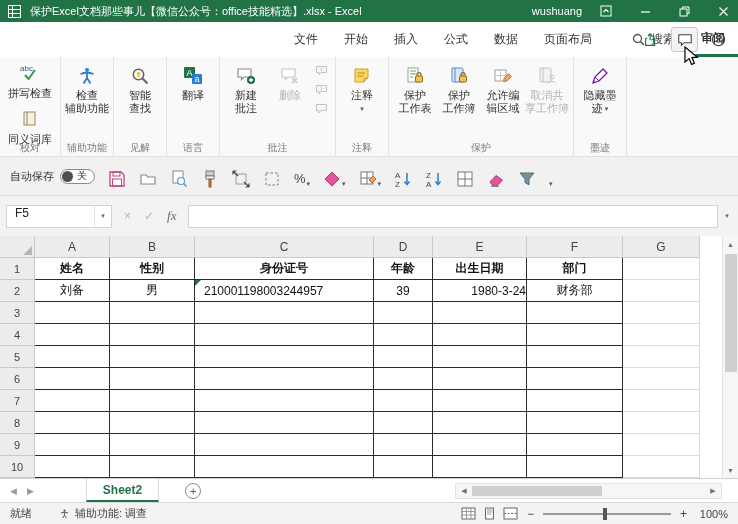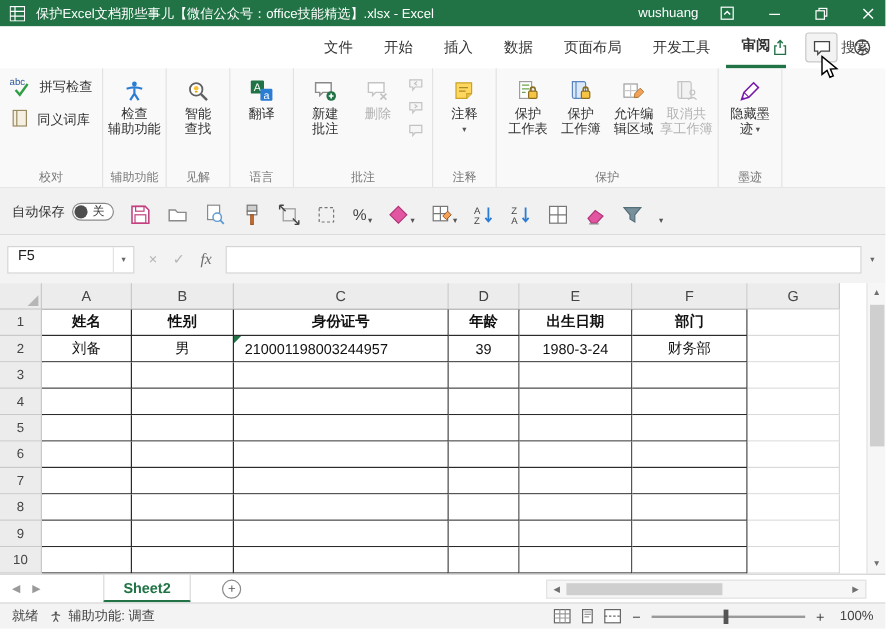--- a/index.html
+++ b/index.html
@@ -21,21 +21,21 @@
   .tr-right { position:absolute; right:6px; top:5px; display:flex; gap:7px; align-items:center; }
   .tr-btn { width:27px; height:25px; display:flex; align-items:center; justify-content:center; border-radius:3px; }
   .tr-btn.hovered { background:#f3f3f3; border:1px solid #c8c8c8; }
 
   
   .ribbon { position:absolute; top:57px; left:0; right:0; height:100px; background:#f9f9f9;
             border-bottom:1px solid #e1e1e1; display:flex; }
   .rgroup { position:relative; border-right:1px solid #e3e3e3; padding:3px 4px 15px; display:flex; align-items:flex-start; }
   .glabel { position:absolute; bottom:1px; left:0; right:0; text-align:center; font-size:10px; color:#7a7a7a; white-space:nowrap; }
   .vstack { display:flex; flex-direction:column; gap:4px; }
-  .sbtn { display:flex; align-items:center; gap:5px; font-size:11px; color:#333; padding:3px 4px; white-space:nowrap; }
+  .sbtn { display:flex; align-items:center; gap:5px; font-size:11px; color:#333; padding:3px 4px; white-space:nowrap;flex-direction:column; }
   .bbtn { width:44px; display:flex; flex-direction:column; align-items:center; font-size:11px; color:#333;
           line-height:13px; padding-top:3px; text-align:center; }
   .bbtn.disabled { color:#b3b3b3; }
   .bicon { height:26px; display:flex; align-items:center; justify-content:center; }
   .minis { display:flex; flex-direction:column; gap:7px; padding:5px 3px; }
   .chev { font-size:7px; color:#555; }
 
   
   .qatrow { position:absolute; top:157px; left:0; right:0; height:39px; background:#f1f1f1;
             border-bottom:1px solid #dcdcdc; display:flex; align-items:center; padding-left:10px; gap:13px; }
@@ -105,21 +105,21 @@
   .hscroll { position:absolute; left:455px; width:267px; top:4px; height:16px; background:#f6f6f6;
              border:1px solid #e3e3e3; display:flex; align-items:center; }
   .hs-arrow { width:16px; height:100%; display:flex; align-items:center; justify-content:center;
               font-size:7px; color:#707070; }
   .hs-thumb { width:130px; height:10px; background:#cfcfcf; }
   .hs-right { margin-left:auto; }
 
   
   .statusbar { position:absolute; top:502px; left:0; right:0; height:22px; background:#f3f3f3;
                border-top:1px solid #d9d9d9; display:flex; align-items:center; font-size:11px; color:#444;
-               padding:0 10px; gap:9px; }
+               padding:0 10px; gap:27px; }
   .acc { display:flex; align-items:center; gap:5px; }
   .sb-right { margin-left:auto; display:flex; align-items:center; gap:9px; }
   .viewicons { display:flex; gap:7px; align-items:center; }
   .zoomtrack { width:128px; height:2px; background:#9a9a9a; position:relative; }
   .zoomthumb { position:absolute; left:60px; top:-5px; width:4px; height:12px; background:#555; }
   .zoomsign { font-size:12px; color:#444; }
   .zoompct { min-width:32px; text-align:right; }
 
   .cursor { position:absolute; left:684px; top:46px; z-index:99; pointer-events:none; }
 </style>
@@ -156,33 +156,33 @@
     <svg width="11" height="11" viewBox="0 0 11 11">
         <path d="M1.5 1.5 L9.5 9.5 M9.5 1.5 L1.5 9.5" stroke="#fff" stroke-width="1.2"></path>
       </svg>
   </span>
 </div>
 
 <div class="tabrow">
   <span class="rtab">文件</span>
   <span class="rtab">开始</span>
   <span class="rtab">插入</span>
+  <span class="rtab">公式</span>
   <span class="rtab">数据</span>
   <span class="rtab">页面布局</span>
-  <span class="rtab">开发工具</span>
-  <span class="rtab selected">审阅</span>
   <span class="rtab search-tab">
     <span style="display:flex;">
       <svg width="13" height="13" viewBox="0 0 13 13">
           <circle cx="5.5" cy="5.5" r="4" fill="none" stroke="#555" stroke-width="1.3"></circle>
           <path d="M8.6 8.6 L12 12" stroke="#555" stroke-width="1.5"></path>
         </svg>
     </span>
     <span>搜索</span>
   </span>
+  <span class="rtab selected">审阅</span>
   <div class="tr-right">
     <span class="tr-btn">
       <svg width="16" height="16" viewBox="0 0 18 18">
           <path d="M5 7 H3 V15 H13 V7 H11" fill="none" stroke="#217346" stroke-width="1.3"></path>
           <path d="M8 9 V2 M5.5 4.5 L8 2 L10.5 4.5" fill="none" stroke="#217346" stroke-width="1.3"></path>
         </svg>
     </span>
     <span class="tr-btn hovered">
       <svg width="16" height="16" viewBox="0 0 18 18">
           <path d="M2 3 H16 V12 H8 L5 15 V12 H2 Z" fill="#fff" stroke="#444" stroke-width="1.2"></path>
@@ -562,21 +562,21 @@
       <div class="g-cell tb" style="width: 85px;">
         <span>男</span>
       </div>
       <div class="g-cell tb left" style="width: 179px;">
         <span class="err-tri"></span>
         <span>210001198003244957</span>
       </div>
       <div class="g-cell tb" style="width: 59px;">
         <span>39</span>
       </div>
-      <div class="g-cell tb" style="width: 94px;">
+      <div class="g-cell tb" style="width: 94px; justify-content: flex-end;">
         <span>1980-3-24</span>
       </div>
       <div class="g-cell tb" style="width: 96px;">
         <span>财务部</span>
       </div>
       <div class="g-cell" style="width: 77px;">
         <span></span>
       </div>
     </div>
     <div class="g-row">

